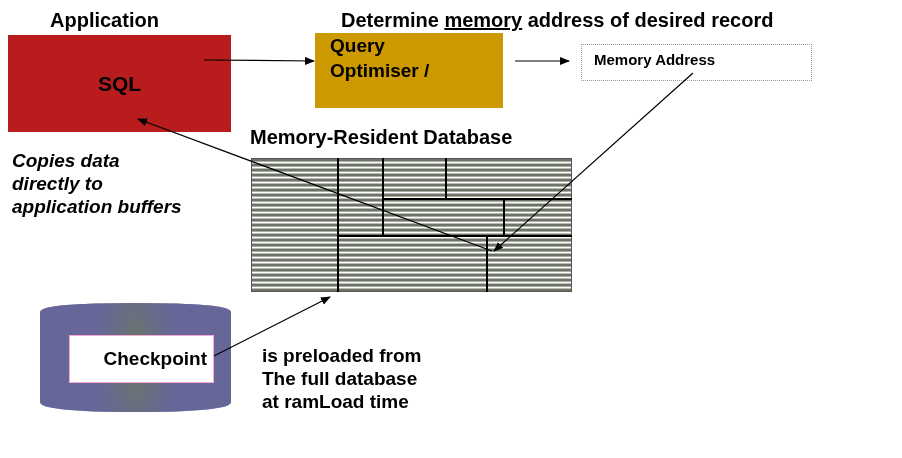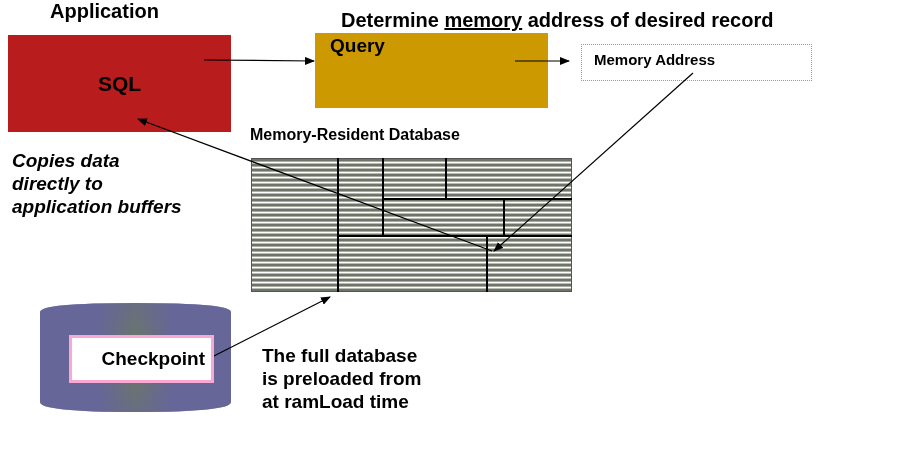--- a/index.html
+++ b/index.html
@@ -1,57 +1,58 @@
 <!DOCTYPE html>
 <html><head>
   <meta charset="utf-8">
   <style>
     html, body { margin: 0; padding: 0; background: #ffffff; }
     body { width: 902px; height: 458px; position: relative; overflow: hidden;
            font-family: "Liberation Sans", sans-serif; font-weight: bold; color: #000; }
     .abs { position: absolute; }
     .heading { font-size: 20px; white-space: nowrap; }
     .big { font-size: 19px; line-height: 23px; }
-    #app-label { left: 50px; top: 0; }
+    #app-label { left: 50px; top: 9px; }
     #determine-label { left: 341px; top: 9px; text-align: right; }
     #determine-label u { text-decoration: underline; }
     #sql-box { left: 8px; top: 35px; width: 223px; height: 97px; background: #b91c1c;
                display: flex; align-items: center; justify-content: center; }
     #sql-box span { font-size: 21px; }
-    #query-box { left: 315px; top: 33px; width: 233px; height: 75px; background: #cc9900;
+    #query-box { left: 315px; top: 33px; width: 188px; height: 75px; background: #cc9900;
                  box-sizing: border-box; padding: 1px 16px 0 15px; font-size: 19px; line-height: 24.5px; }
     #memaddr-box { left: 581px; top: 44px; width: 231px; height: 37px; box-sizing: border-box;
                    border: 1px dotted #999; padding: 6px 0 0 12px; font-size: 15px; white-space: nowrap; }
-    #mrdb-label { left: 250px; top: 126px; font-size: 16px; white-space: nowrap; }
+    #mrdb-label { left: 250px; top: 126px; font-size: 20px; white-space: nowrap; }
     #db-grid { left: 251px; top: 158px; width: 321px; height: 134px; box-sizing: border-box;
                border: 1px solid #555;
                background: repeating-linear-gradient(to bottom,
                   #6e7468 0px, #6e7468 2px, #a9ada4 2px, #a9ada4 3px,
                   #ffffff 3px, #ffffff 4px, #b9bcb5 4px, #b9bcb5 5px); }
     #copies-label { left: 12px; top: 149px; font-style: italic; }
     #preload-label { left: 262px; top: 344px; }
     #checkpoint-box { left: 69px; top: 335px; width: 145px; height: 48px; box-sizing: border-box;
-                      background: #fff; border: 3px solid #f9a8d4; display: flex; align-items: center;
+                      background: #fff; border: 1px solid #f9a8d4; display: flex; align-items: center;
                       justify-content: flex-end; padding-right: 6px; }
     #checkpoint-box span { font-size: 19px; }
     svg { position: absolute; left: 0; top: 0; overflow: visible; }
   </style>
 </head>
 <body>
 
 <div class="abs heading" id="app-label">Application</div>
 
 <div class="abs heading" id="determine-label"><span>Determine </span><u>memory</u><span> address of desired record</span></div>
 
 <div class="abs" id="sql-box">
   <span>SQL</span>
 </div>
 
 <div class="abs" id="query-box">
   <div>Query</div>
+  <div>Optimiser /</div>
 </div>
 
 <div class="abs" id="memaddr-box">
   <span>Memory Address</span>
 </div>
 
 <div class="abs" id="mrdb-label">Memory-Resident Database</div>
 
 <div class="abs" id="db-grid"></div>
 
@@ -100,16 +101,16 @@
   <line x1="693" y1="73" x2="494" y2="251" stroke="#000" stroke-width="1.2" marker-end="url(#arrow)"></line>
   <line x1="492" y1="251" x2="138" y2="119" stroke="#000" stroke-width="1.2" marker-end="url(#arrow)"></line>
   <line x1="210" y1="358" x2="330" y2="297" stroke="#000" stroke-width="1.2" marker-end="url(#arrow)"></line>
 </svg>
 
 <div class="abs" id="checkpoint-box">
   <span>Checkpoint</span>
 </div>
 
 <div class="abs big" id="preload-label">
+  <div>is preloaded from</div>
   <div>The full database</div>
-  <div>is preloaded from</div>
   <div>at ramLoad time</div>
 </div>
 
 </body></html>

